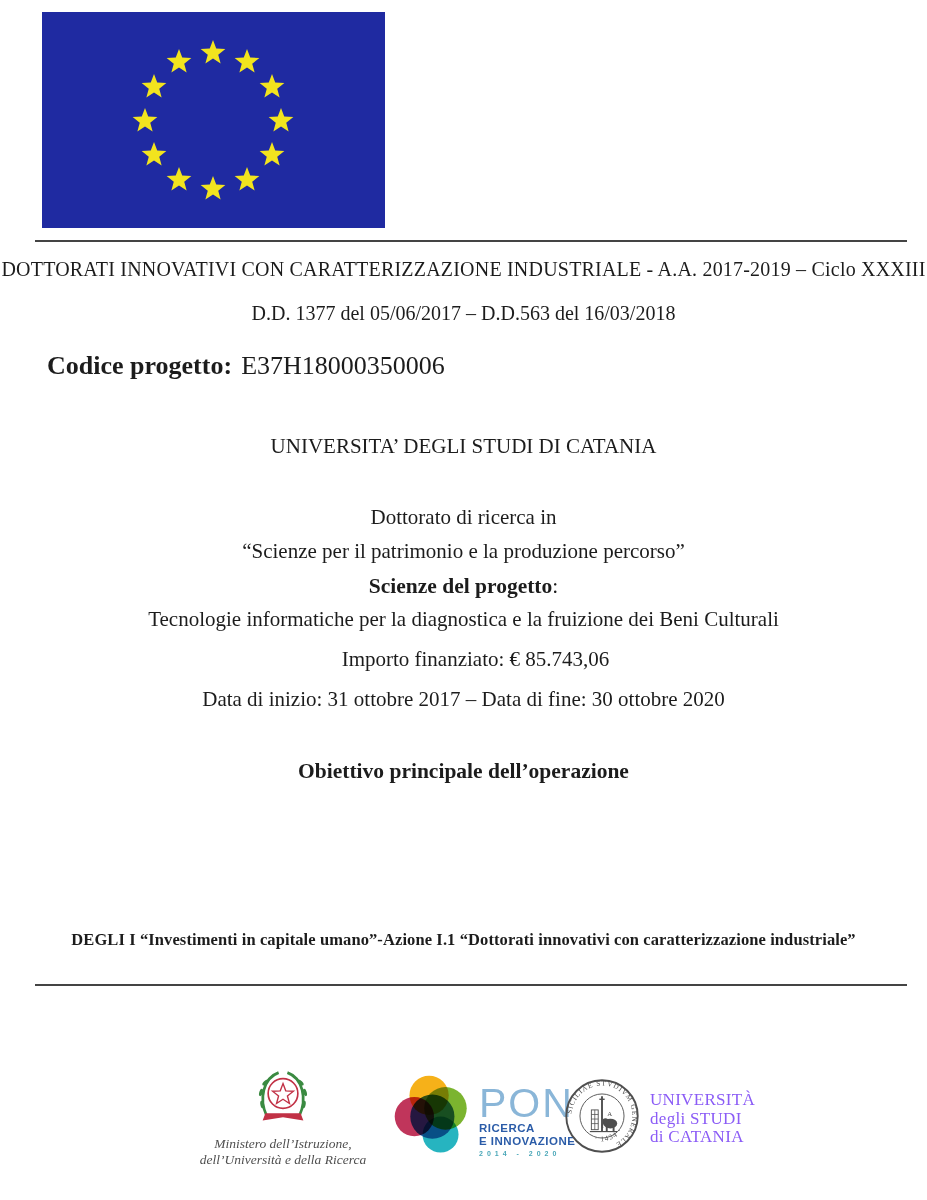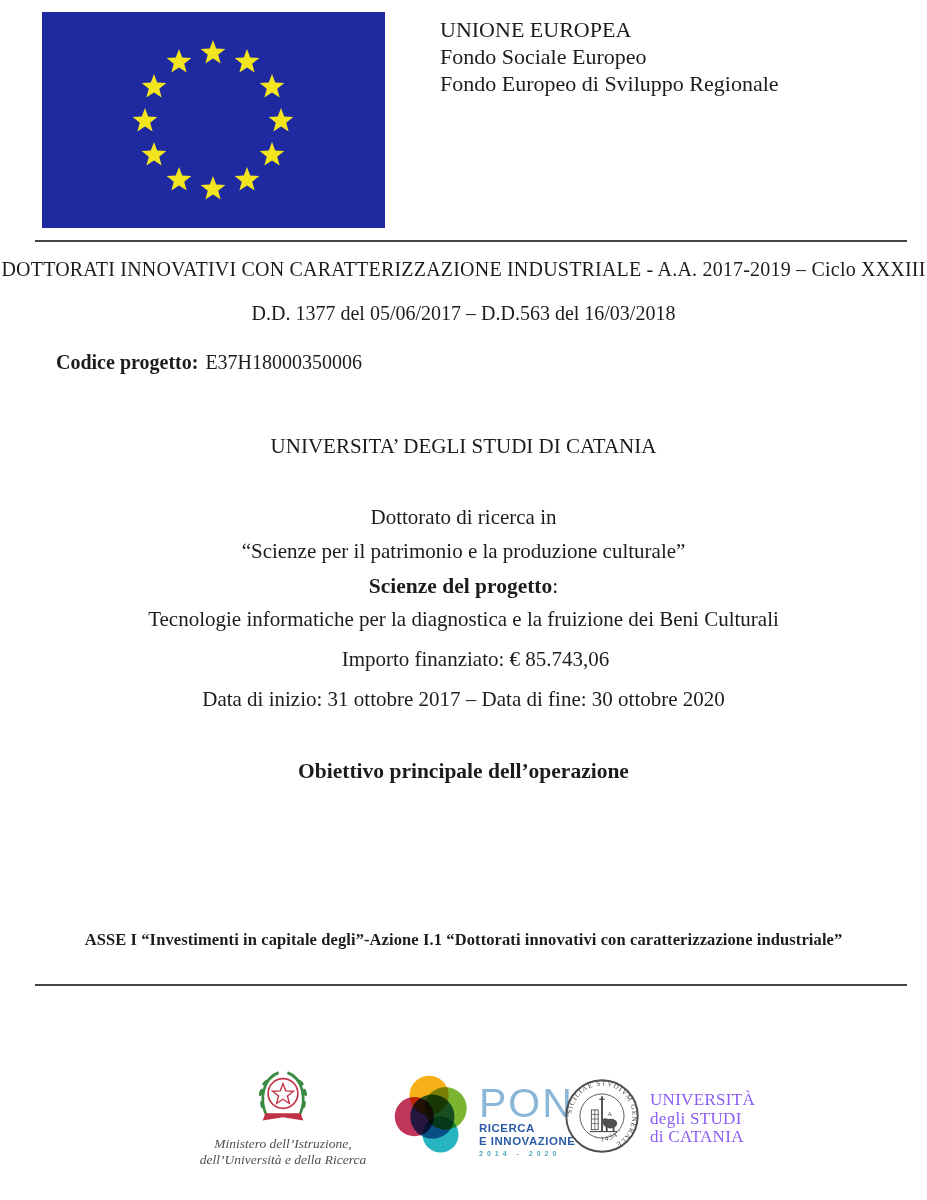--- a/index.html
+++ b/index.html
@@ -21,21 +21,21 @@
   #eu-funds-header { left: 440px; top: 16px; font-size: 22px; line-height: 27px; }
 
   
   .divider { left: 35px; width: 872px; height: 0; border-top: 2px solid #444; }
   #divider-top { top: 240px; }
   #divider-bottom { top: 984px; }
 
   
   #program-title-line { top: 258px; font-size: 20px; letter-spacing: 0.2px; }
   #decree-line        { top: 302px; font-size: 20px; }
-  #project-code       { left: 56px; top: 351px; font-size: 20px; }
+  #project-code       { left: 47px; top: 351px; font-size: 26px; }
   #project-code .val  { margin-left: 0.35em; }
   #university-name    { top: 434px; font-size: 21px; }
   #phd-intro          { top: 505px; font-size: 21px; }
   #phd-name           { top: 539px; font-size: 21px; }
   #project-title-line { top: 574px; font-size: 21.5px; }
   #project-title-line .lbl { font-weight: bold; }
   #project-title-value{ top: 607px; font-size: 21px; }
   #funding-amount     { top: 647px; font-size: 21px; padding-left: 24px; }
   #project-dates      { top: 687px; font-size: 21px; }
   #objective-heading  { top: 759px; font-size: 21.5px; font-weight: bold; }
@@ -76,50 +76,45 @@
       <use href="#star" x="205" y="168"></use>
       <use href="#star" x="171" y="177"></use>
       <use href="#star" x="137" y="168"></use>
       <use href="#star" x="112" y="143"></use>
       <use href="#star" x="103" y="109"></use>
       <use href="#star" x="112" y="75"></use>
       <use href="#star" x="137" y="50"></use>
     </svg>
   </div>
 
-  <div id="eu-funds-header" class="abs">
-    <div>UNIONE EUROPEA</div>
-    <div>Fondo Sociale Europeo</div>
-    <div>Fondo Europeo di Sviluppo Regionale</div>
-  </div>
 
   <div id="divider-top" class="abs divider"></div>
 
   <div id="program-title-line" class="abs center">DOTTORATI INNOVATIVI CON CARATTERIZZAZIONE INDUSTRIALE - A.A. 2017-2019 – Ciclo XXXIII</div>
   <div id="decree-line" class="abs center">D.D. 1377 del 05/06/2017 – D.D.563 del 16/03/2018</div>
 
   <div id="project-code" class="abs">
     <b>Codice progetto:</b><span class="val">E37H18000350006</span>
   </div>
 
   <div id="university-name" class="abs center">UNIVERSITA’ DEGLI STUDI DI CATANIA</div>
   <div id="phd-intro" class="abs center">Dottorato di ricerca in</div>
-  <div id="phd-name" class="abs center">“Scienze per il patrimonio e la produzione culturale”</div>
+  <div id="phd-name" class="abs center">“Scienze per il patrimonio e la produzione percorso”</div>
 
   <div id="project-title-line" class="abs center">
     <span class="lbl">Scienze del progetto</span><span>:</span>
   </div>
   <div id="project-title-value" class="abs center">Tecnologie informatiche per la diagnostica e la fruizione dei Beni Culturali</div>
 
   <div id="funding-amount" class="abs center">Importo finanziato: € 85.743,06</div>
   <div id="project-dates" class="abs center">Data di inizio: 31 ottobre 2017 – Data di fine: 30 ottobre 2020</div>
 
   <div id="objective-heading" class="abs center">Obiettivo principale dell’operazione</div>
 
-  <div id="asse-line" class="abs center">ASSE I “Investimenti in capitale degli”-Azione I.1 “Dottorati innovativi con caratterizzazione industriale”</div>
+  <div id="asse-line" class="abs center">DEGLI I “Investimenti in capitale umano”-Azione I.1 “Dottorati innovativi con caratterizzazione industriale”</div>
 
   <div id="divider-bottom" class="abs divider"></div>
 
   <div id="miur-logo" class="abs">
     <svg width="66" height="66" viewBox="0 0 120 120">
       <path d="M52,12 C24,22 16,60 30,90" fill="none" stroke="#3a8a41" stroke-width="5"></path>
       <path d="M68,12 C96,22 104,60 90,90" fill="none" stroke="#3a8a41" stroke-width="5"></path>
       <ellipse cx="28" cy="30" rx="7" ry="3.2" fill="#3a8a41" transform="rotate(-45 28 30)"></ellipse>
       <ellipse cx="20" cy="48" rx="7" ry="3.2" fill="#3a8a41" transform="rotate(-75 20 48)"></ellipse>
       <ellipse cx="22" cy="70" rx="7" ry="3.2" fill="#3a8a41" transform="rotate(-100 22 70)"></ellipse>

